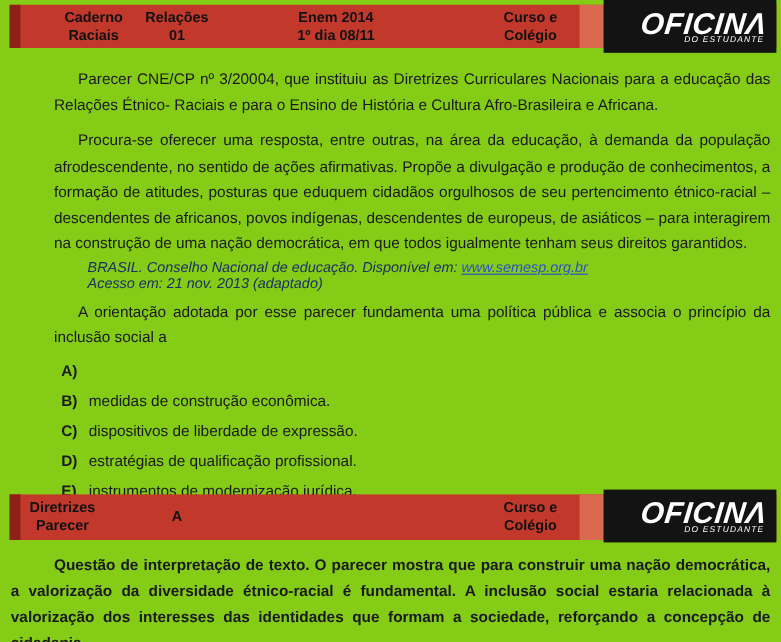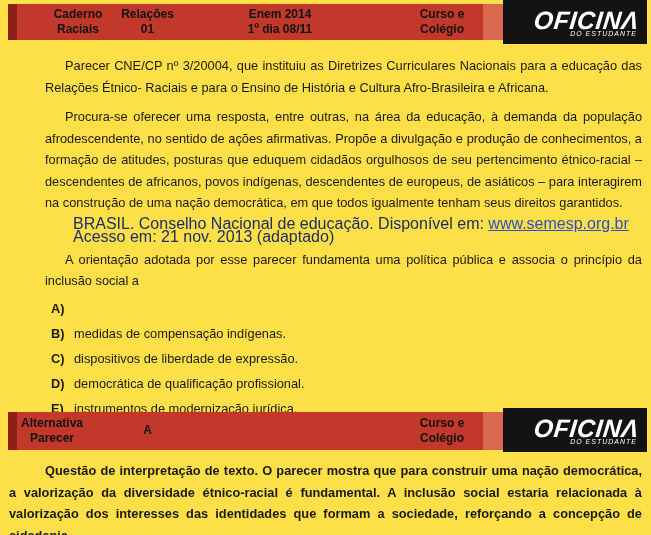--- a/index.html
+++ b/index.html
@@ -1,17 +1,17 @@
 <!DOCTYPE html>
 <html style="--bar-red: #c2392b; --bar-dark-red: #8e2117; --bar-light-red: #d96a50; --logo-black: #131313; --text-black: #1a1a1a; --citation-blue: #1c2f63; --link-blue: #2b50c8;"><head>
 <meta charset="utf-8">
 <style>
   html,body{margin:0;padding:0;background:#fff;}
   .page{
-    position:relative;width:651px;height:535px;overflow:hidden;background:#fde047;
+    position:relative;width:651px;height:535px;overflow:hidden;background:#84cc16;
     font-family:"Liberation Sans","DejaVu Sans",sans-serif;color:var(--text-black,#1a1a1a);
   }
   
   .barwrap{position:relative;height:44px;}
   .bar-red{position:absolute;left:8px;right:4px;top:4px;height:36px;background:var(--bar-red,#c2392b);}
   .bar-dark{position:absolute;left:8px;width:9px;top:4px;height:36px;background:var(--bar-dark-red,#8e2117);}
   .bar-light{position:absolute;right:148px;width:20px;top:4px;height:36px;background:var(--bar-light-red,#d96a50);}
   .cell{position:absolute;top:7px;text-align:center;font-size:12px;font-weight:bold;line-height:15px;color:#111;}
   .cell span{display:block;}
   .c1{left:28px;width:100px;}
@@ -33,21 +33,21 @@
   
   .body{padding:0 9px;margin-left:36px;}
   .para{
     margin:0;font-size:12.8px;line-height:21.5px;text-align:justify;color:var(--text-black,#1a1a1a);
   }
   .p1{margin-top:11px;}
   .p2{margin-top:8px;}
   .indent{text-indent:20px;}
   .indent2{text-indent:36px;font-weight:bold;}
   .citation{
-    margin:3px 0 0 28px;font-size:16px;line-height:13px;
+    margin:3px 0 0 28px;font-size:12px;font-style:italic;line-height:13px;
     color:var(--citation-blue,#1c2f63);
   }
   .srclink{color:var(--link-blue,#2b50c8);text-decoration:underline;cursor:pointer;}
   .stem{margin-top:6px;}
   .options{list-style:none;margin:8px 0 0 0;padding:0 0 0 6px;}
   .opt{display:flex;font-size:12.8px;line-height:17px;margin-bottom:8px;}
   .letter{font-weight:bold;width:23px;flex:0 0 23px;}
   .bar2wrap{position:absolute;left:0;top:406px;width:651px;height:48px;}
   .bar2wrap .bar-red{top:6px;height:38px;}
   .bar2wrap .bar-dark{top:6px;height:38px;}
@@ -95,43 +95,43 @@
       <span>BRASIL. Conselho Nacional de educação. Disponível em: </span><a class="srclink">www.semesp.org.br</a><br>
       <span>Acesso em: 21 nov. 2013 (adaptado)</span>
     </div>
     <p class="para stem indent">A orientação adotada por esse parecer fundamenta uma política pública e associa o princípio da inclusão social a</p>
     <ul class="options">
       <li class="opt">
         <span class="letter">A)</span>
       </li>
       <li class="opt">
         <span class="letter">B)</span>
-        <span class="otext">medidas de compensação indígenas.</span>
+        <span class="otext">medidas de construção econômica.</span>
       </li>
       <li class="opt">
         <span class="letter">C)</span>
         <span class="otext">dispositivos de liberdade de expressão.</span>
       </li>
       <li class="opt">
         <span class="letter">D)</span>
-        <span class="otext">democrática de qualificação profissional.</span>
+        <span class="otext">estratégias de qualificação profissional.</span>
       </li>
       <li class="opt">
         <span class="letter">E)</span>
         <span class="otext">instrumentos de modernização jurídica.</span>
       </li>
     </ul>
   </main>
 
   <section class="barwrap bar2wrap">
     <div class="bar-red"></div>
     <div class="bar-dark"></div>
     <div class="bar-light"></div>
     <div class="cell b1">
-      <span>Alternativa</span>
+      <span>Diretrizes</span>
       <span>Parecer</span>
     </div>
     <div class="cell b2">
       <span>A</span>
     </div>
     <div class="cell c4">
       <span>Curso e</span>
       <span>Colégio</span>
     </div>
     <div class="logo">

